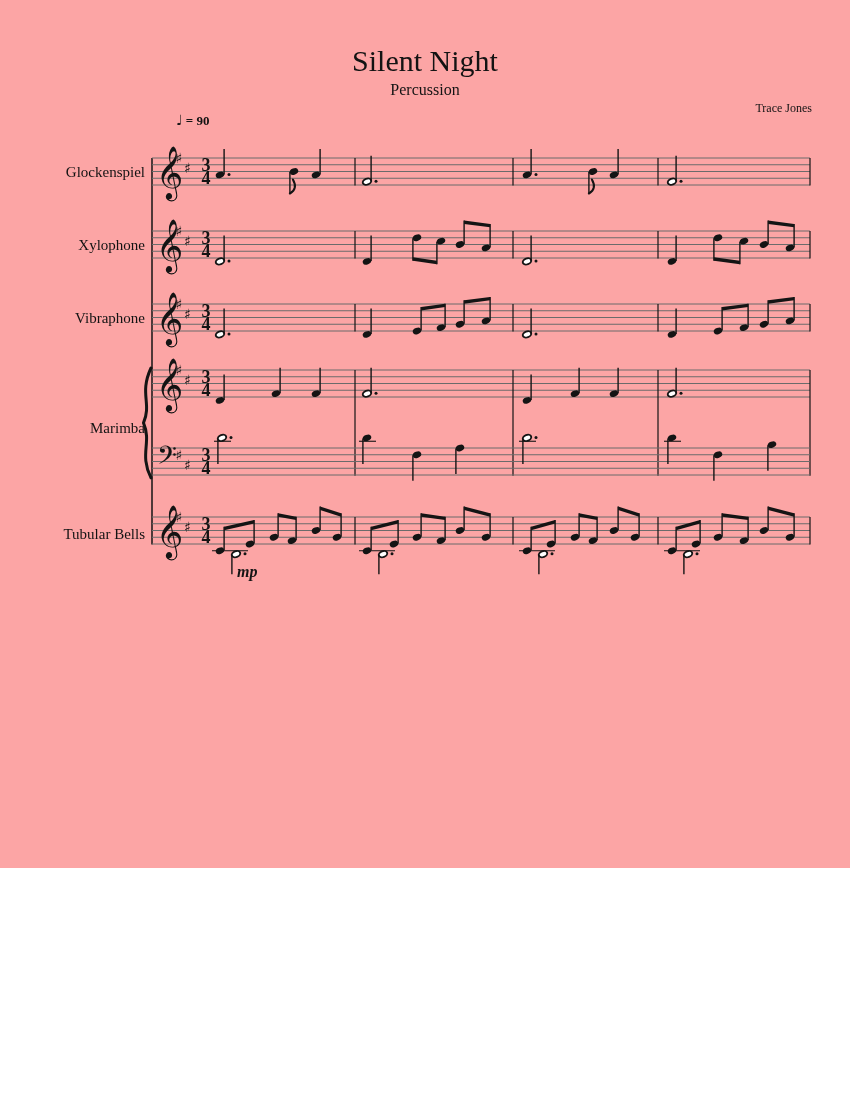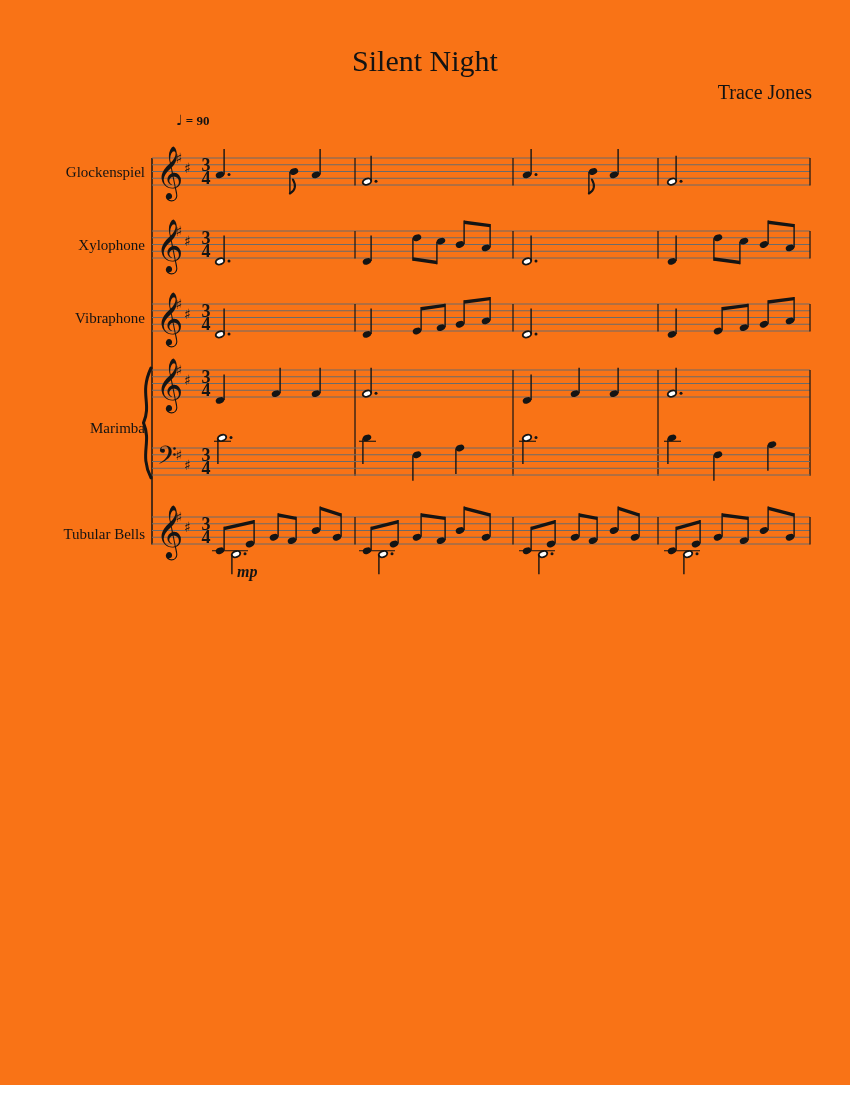--- a/index.html
+++ b/index.html
@@ -1,31 +1,32 @@
 <!DOCTYPE html>
 <html><head>
 <meta charset="utf-8">
 <style>
   html,body{margin:0;padding:0;background:#fff;}
-  #page{position:relative;width:850px;height:1085px;background:#f97316;overflow:hidden;
+  #page{position:relative;width:850px;height:868px;background:#fca5a5;overflow:hidden;
         font-family:"Liberation Serif", serif;color:#111;}
   .title{position:absolute;left:0;right:0;top:44px;text-align:center;
          font-size:30px;font-family:"Liberation Serif",serif;color:#131313;}
   .subtitle{position:absolute;left:0;right:0;top:81px;text-align:center;
          font-size:16px;color:#131313;}
-  .composer{position:absolute;right:38px;top:81px;font-size:20px;color:#131313;}
+  .composer{position:absolute;right:38px;top:101px;font-size:12px;color:#131313;}
   .tempo{position:absolute;left:176px;top:112px;font-size:13px;font-weight:bold;color:#131313;}
   .tempo .glyph{font-family:"DejaVu Sans",sans-serif;font-size:14px;font-weight:normal;}
   svg{position:absolute;left:0;top:0;}
 </style>
 </head>
 <body>
 
 <div id="page">
   <div class="title">Silent Night</div>
+  <div class="subtitle">Percussion</div>
   <div class="composer">Trace Jones</div>
   <div class="tempo"><span class="glyph">♩</span><span> = 90</span></div>
   <svg id="score" width="850" height="1100" viewBox="0 0 850 1100">
       <line x1="152" y1="158" x2="152" y2="544.5" stroke="#141414" stroke-width="1.5"></line>
       <line x1="152" y1="158" x2="810" y2="158" stroke="#6b6b6b" stroke-width="1"></line>
       <line x1="152" y1="164.75" x2="810" y2="164.75" stroke="#6b6b6b" stroke-width="1"></line>
       <line x1="152" y1="171.5" x2="810" y2="171.5" stroke="#6b6b6b" stroke-width="1"></line>
       <line x1="152" y1="178.25" x2="810" y2="178.25" stroke="#6b6b6b" stroke-width="1"></line>
       <line x1="152" y1="185" x2="810" y2="185" stroke="#6b6b6b" stroke-width="1"></line>
       <line x1="355" y1="158" x2="355" y2="185.5" stroke="#141414" stroke-width="1.2"></line>

